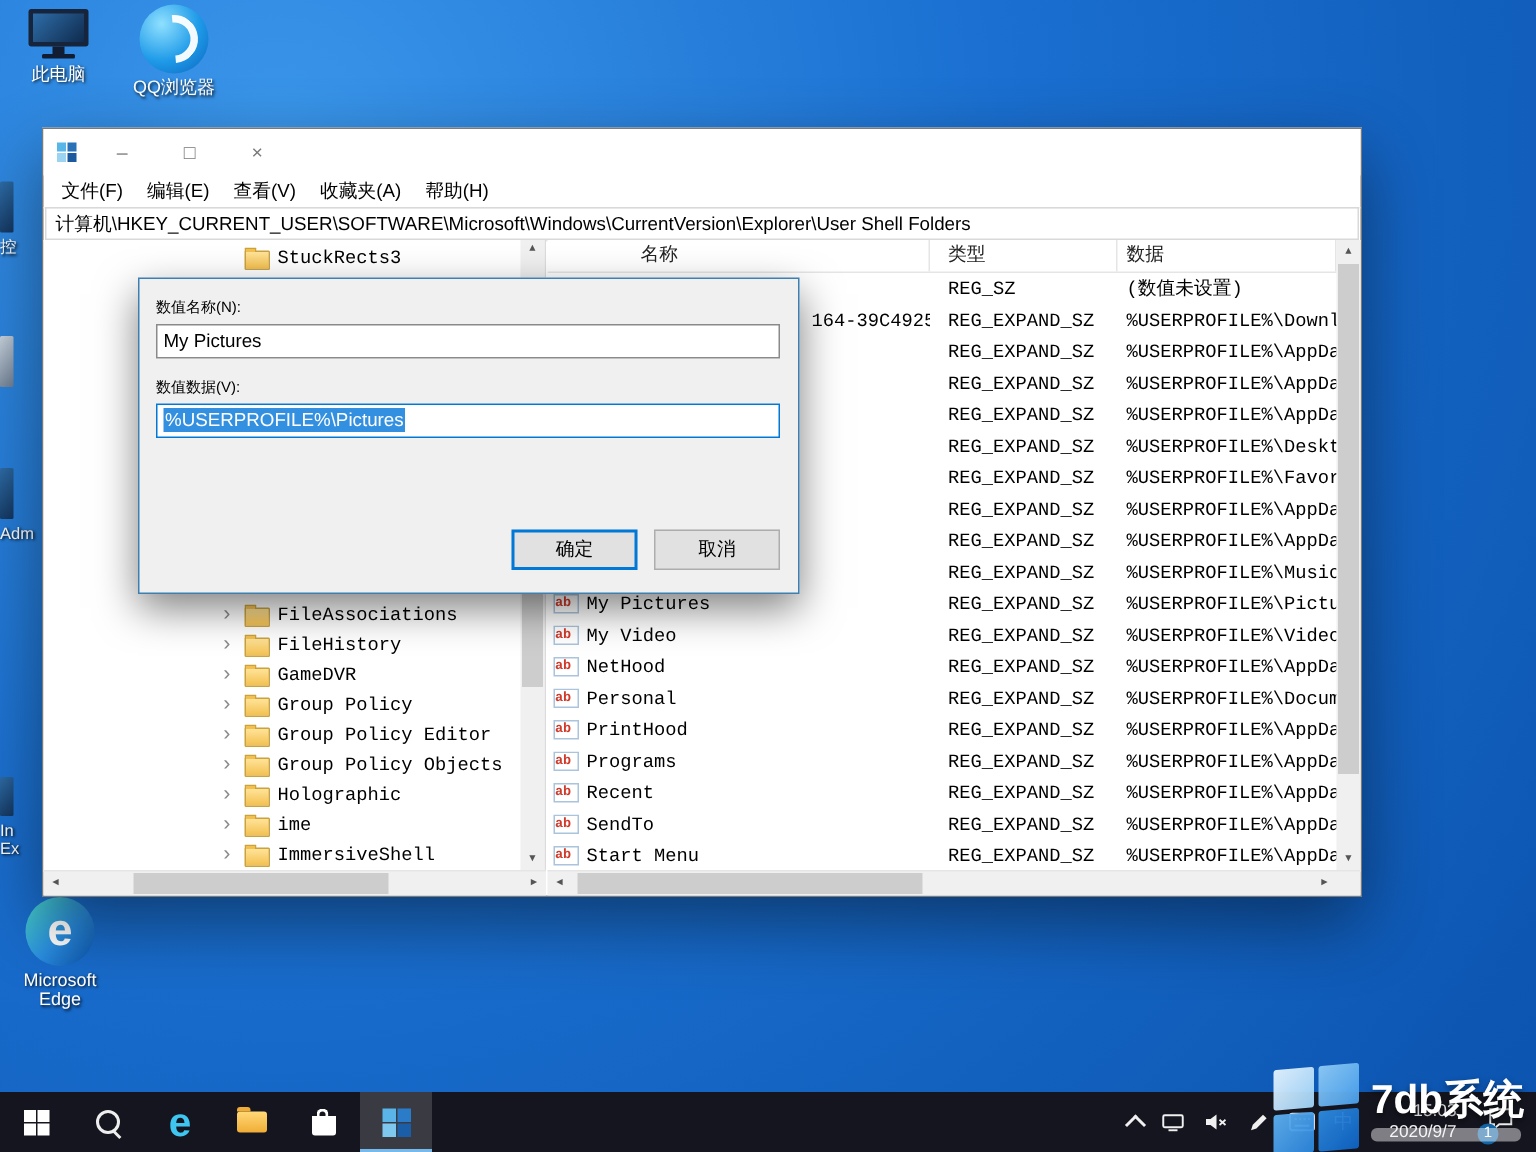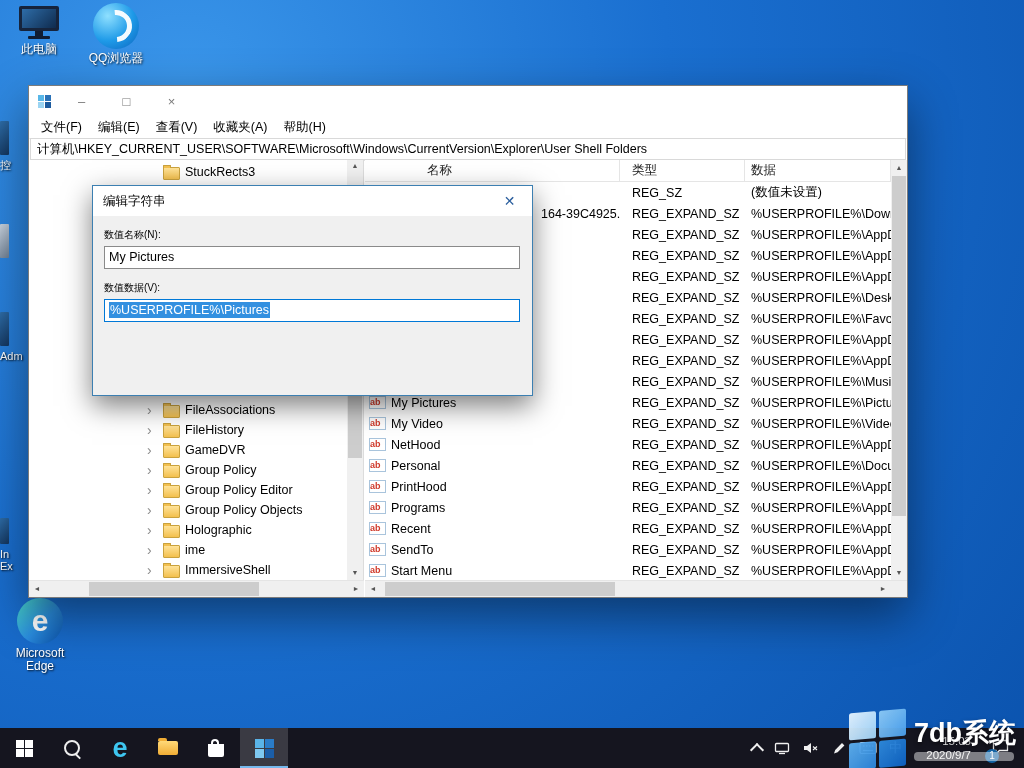--- a/index.html
+++ b/index.html
@@ -37,21 +37,21 @@
   .rticon i:nth-child(3){background:#9bd4f2}.rticon i:nth-child(4){background:#1b5a9e}
   .rtitle-text{font-size:12.5px;color:#8a8a8a;flex:1;}
   .wbtn{width:45px;height:31px;text-align:center;line-height:31px;color:#7a7a7a;font-size:13px;}
   .rmenu{position:absolute;left:0;top:31px;right:0;height:21px;display:flex;align-items:center;
     font-size:12.5px;color:#000;padding-left:4px;border-bottom:1px solid #f0f0f0;}
   .menu-item{padding:0 8px;}
   .raddr{position:absolute;left:0;top:52px;right:0;height:22px;border-bottom:1px solid #e3e3e3;
     display:flex;align-items:center;}
   .raddr .abox{margin:0 1px;flex:1;height:20px;line-height:20px;border:1px solid #d9d9d9;
     font-size:12.5px;color:#000;padding-left:6px;white-space:nowrap;overflow:hidden;}
-  .rbody{position:absolute;left:0;top:74px;right:0;bottom:16px;}
+  .rbody{position:absolute;left:0;top:74px;right:0;bottom:16px;font-family:Liberation Mono, monospace;}
   .tree{position:absolute;left:0;top:0;bottom:0;width:335px;border-right:1px solid #dcdcdc;
     box-sizing:border-box;overflow:hidden;background:#fff;padding-top:2px;}
   .titem{height:20px;display:flex;align-items:center;padding-left:118px;white-space:nowrap;}
   .chev{width:15px;color:#8c8c8c;font-size:14px;line-height:18px;}
   .folder{width:15px;height:11px;background:linear-gradient(#ffe399,#f3c04f);border:1px solid #caa23e;
     border-radius:1px;position:relative;margin:2px 5px 0 1px;flex:none;}
   .folder::before{content:"";position:absolute;top:-3px;left:-1px;width:6px;height:2px;background:#f3c04f;
     border:1px solid #caa23e;border-bottom:none;border-radius:1px 1px 0 0;}
   .tlabel{font-size:12.5px;color:#000;}
   .tree-spacer{height:218px;}
@@ -443,28 +443,28 @@
       <div class="sb-r">►</div>
     </div>
     <div class="hscroll hs-right">
       <div class="sb-l">◄</div>
       <div class="hthumb" style="left:20px;width:230px"></div>
       <div class="sb-r" style="right:16px">►</div>
     </div>
   </div>
 
   <div id="dlg">
-    <div class="dtitle">
-      <span class="dtitle-text">编辑字符串</span>
-      <span class="dclose">✕</span>
-    </div>
     <div class="dlab">数值名称(N):</div>
     <div class="dinput">My Pictures</div>
     <div class="dlab">数值数据(V):</div>
     <div class="dinput focus"><span class="selzone">%USERPROFILE%\Pictures</span></div>
+    <div class="dbtns">
+      <div class="dbtn primary">确定</div>
+      <div class="dbtn">取消</div>
+    </div>
   </div>
 
   <div id="taskbar">
     <div class="tbtn">
       <span class="winlogo">
           <i></i>
           <i></i>
           <i></i>
           <i></i>
         </span>

